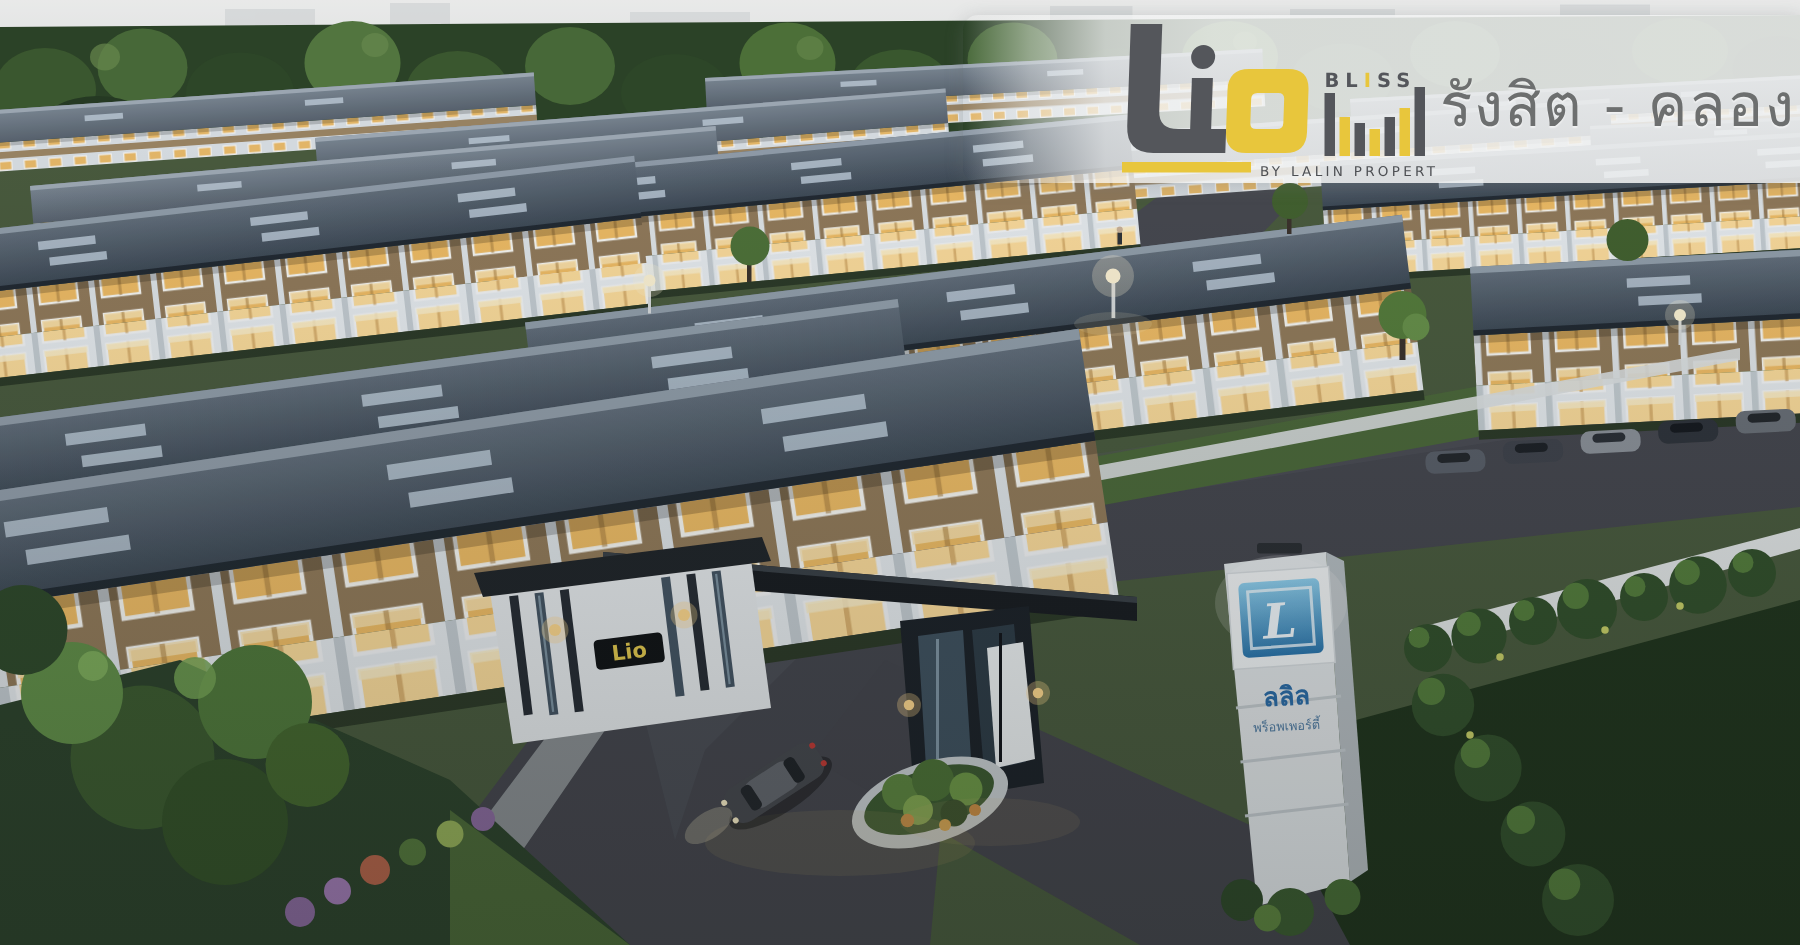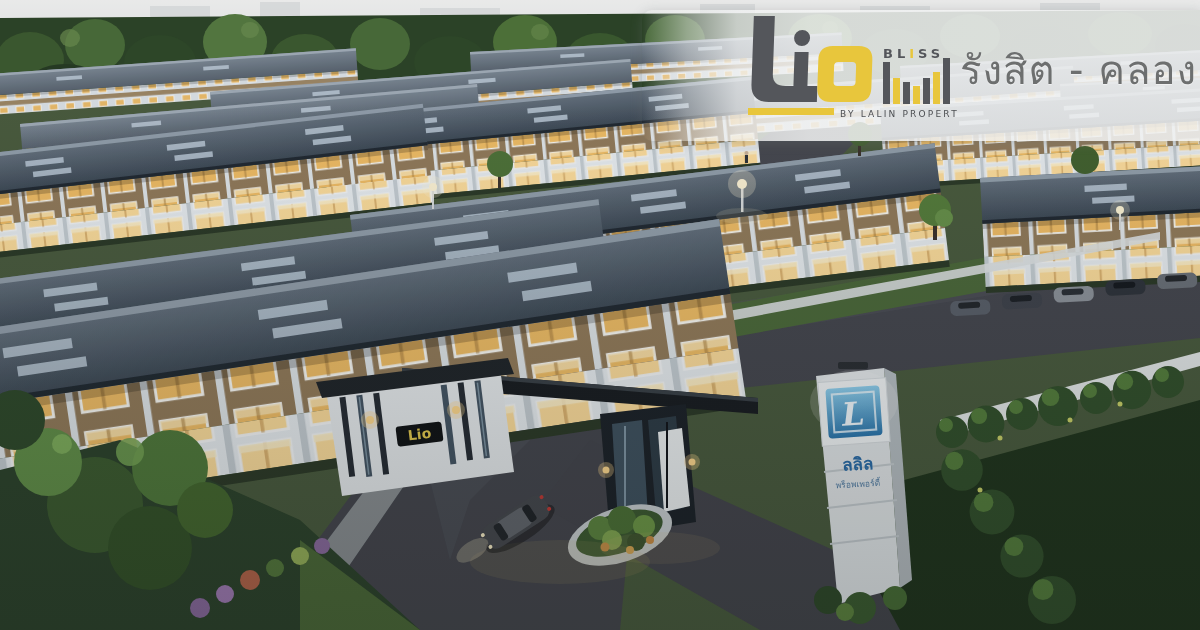--- a/index.html
+++ b/index.html
@@ -1,20 +1,20 @@
 <!DOCTYPE html>
 <html><head>
 <meta charset="utf-8">
 <style>
   html,body{margin:0;padding:0;background:#222;}
   .stage{position:relative;width:1200px;height:630px;overflow:hidden;
          font-family:"DejaVu Sans","Liberation Sans",sans-serif;background:#9aa09f;}
   .scene{position:absolute;left:0;top:0;width:1200px;height:630px;display:block;}
   
-  .band{position:absolute;left:642px;top:10px;width:558px;height:131px;
+  .band{position:absolute;left:642px;top:10px;width:558px;height:112px;
         border-radius:10px 0 0 10px;
         background:linear-gradient(90deg, rgba(244,245,244,0) 0%, rgba(244,245,244,.45) 8%,
                    rgba(243,244,244,.78) 17%, rgba(242,243,243,.86) 30%, rgba(241,242,242,.88) 100%);
         box-shadow:0 2px 12px rgba(110,116,116,.30);}
   .lockup{position:absolute;left:104px;top:2px;width:212px;height:110px;}
   .location{position:absolute;left:318px;top:28px;width:238px;
             font-size:40px;font-weight:500;color:#6d6f6f;letter-spacing:1px;white-space:nowrap;
             text-shadow:0 1px 1px rgba(255,255,255,.55);}
 </style>
 <title>Lio Bliss รังสิต - คลอง 4</title></head>

